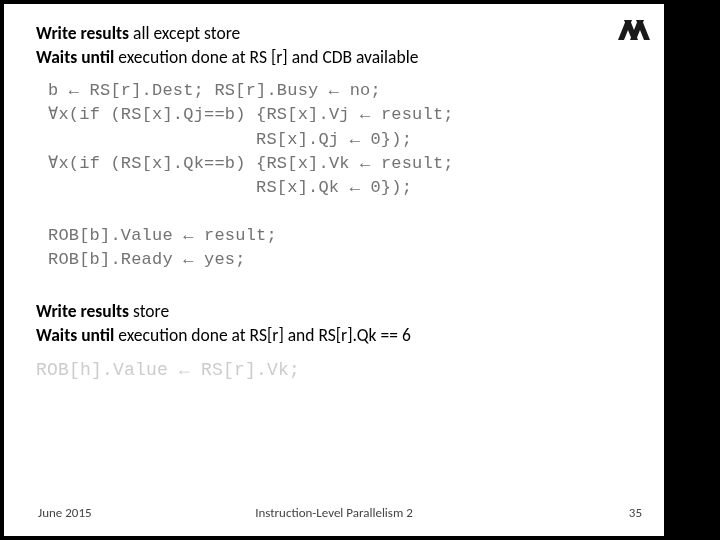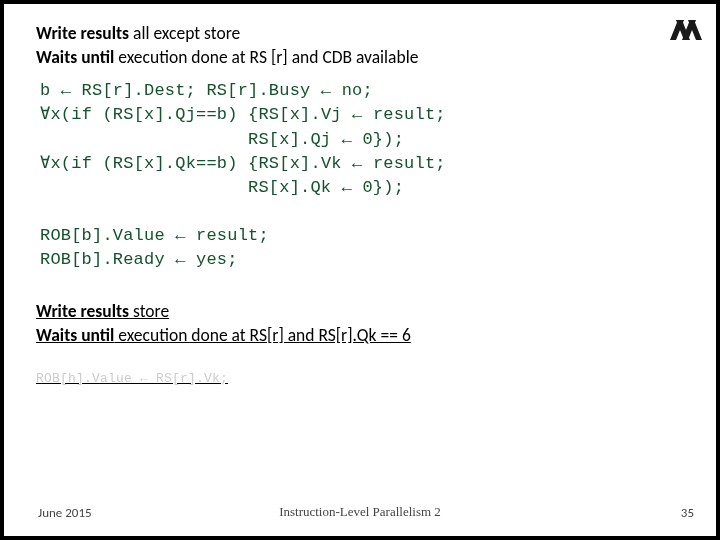--- a/index.html
+++ b/index.html
@@ -10,21 +10,21 @@
     background: #000;
     font-family: Calibri, Arial, sans-serif;
     position: relative;
     overflow: hidden;
   }
   .slide {
     position: absolute;
     background: #fff;
     left: 4px;
     top: 4px;
-    width: 712px;
+    width: 660px;
     height: 532px;
     box-sizing: border-box;
   }
   .logo {
     position: absolute;
     top: 6px;
     right: 8px;
     width: 44px;
     height: 38px;
   }
@@ -37,37 +37,36 @@
   .heading {
     font-size: 17.5px;
     color: #000;
     line-height: 1.35;
     margin-bottom: 4px;
   }
   .heading b { font-weight: 700; }
   .code {
     font-family: "Consolas", "Courier New", monospace;
     font-size: 17px;
-    color: #14532d;
+    color: #737373;
     white-space: pre;
     line-height: 1.42;
-    margin: 10px 0 0 4px;
+    margin: 10px 0 0 12px;
     letter-spacing: 0.2px;
   }
   .block2 {
     margin-top: 28px;
-    text-decoration: underline;
   }
   .code2 {
     font-family: "Consolas", "Courier New", monospace;
-    font-size: 13px;
+    font-size: 18px;
     color: #ccc;
     white-space: pre;
     line-height: 1.42;
-    margin: 22px 0 0 0;
+    margin: 10px 0 0 0;
     letter-spacing: 0.2px;
   }
   .footer {
     position: absolute;
     bottom: 16px;
     left: 0;
     right: 0;
     font-size: 13px;
     color: #444;
   }
@@ -75,21 +74,20 @@
     position: absolute;
     left: 34px;
     bottom: 0;
   }
   .footer-title {
     position: absolute;
     left: 0;
     right: 0;
     text-align: center;
     bottom: 0;
-    font-family: Liberation Serif, serif;
   }
   .footer-page {
     position: absolute;
     right: 22px;
     bottom: 0;
   }
 </style>
 </head>
 <body>
 

